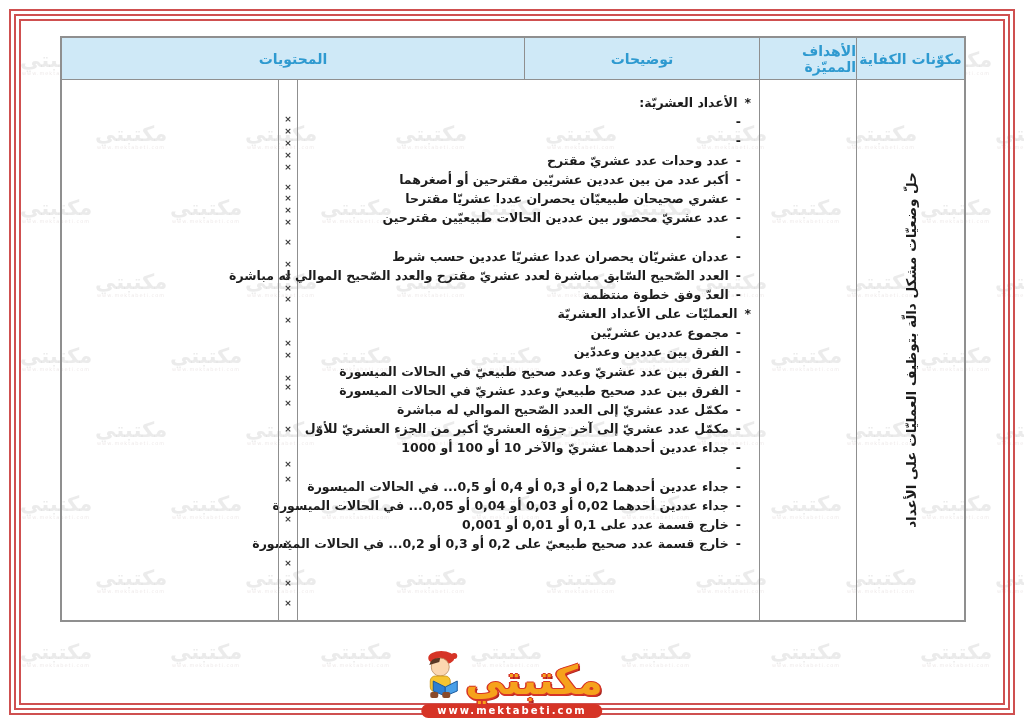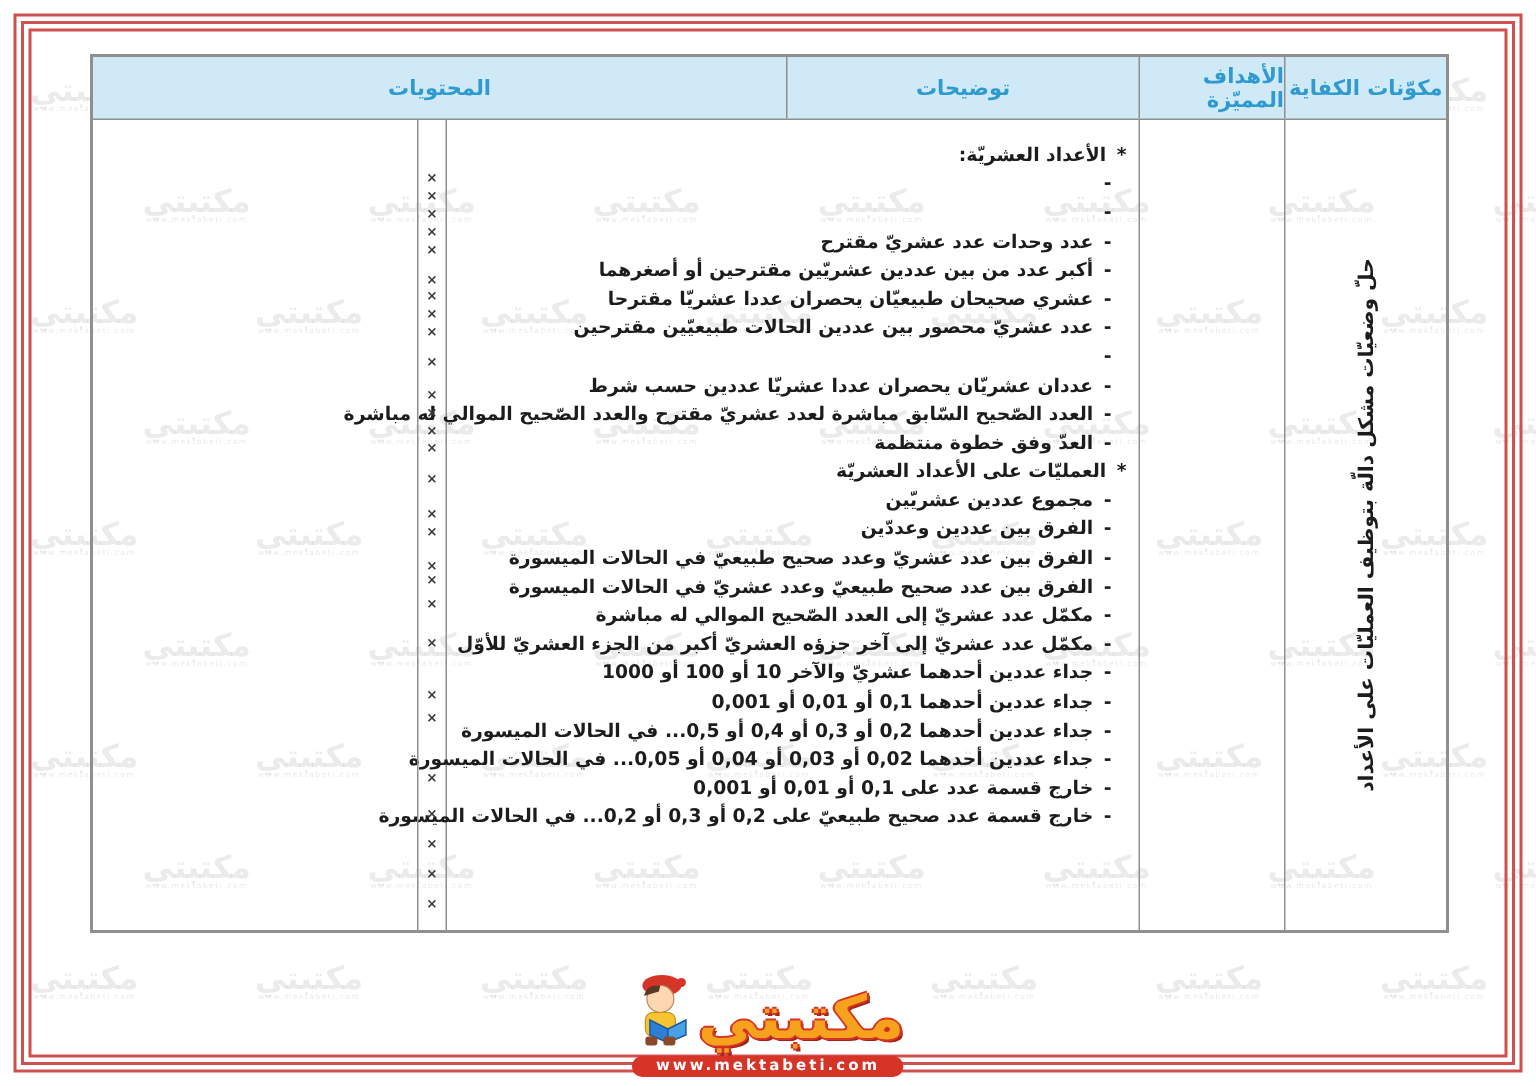--- a/index.html
+++ b/index.html
@@ -241,21 +241,20 @@
             <div class="line item">
               <span class="pfx">-</span>
               <span>مكمّل عدد عشريّ إلى آخر جزؤه العشريّ أكبر من الجزء العشريّ للأوّل</span>
             </div>
             <div class="line item">
               <span class="pfx">-</span>
               <span>جداء عددين أحدهما عشريّ والآخر 10 أو 100 أو 1000</span>
             </div>
             <div class="line item">
               <span class="pfx">-</span>
-              <span>جداء عددين أحدهما 0,1 أو 0,01 أو 0,001</span>
             </div>
             <div class="line item">
               <span class="pfx">-</span>
               <span>جداء عددين أحدهما 0,2 أو 0,3 أو 0,4 أو 0,5... في الحالات الميسورة</span>
             </div>
             <div class="line item">
               <span class="pfx">-</span>
               <span>جداء عددين أحدهما 0,02 أو 0,03 أو 0,04 أو 0,05... في الحالات الميسورة</span>
             </div>
             <div class="line item">

